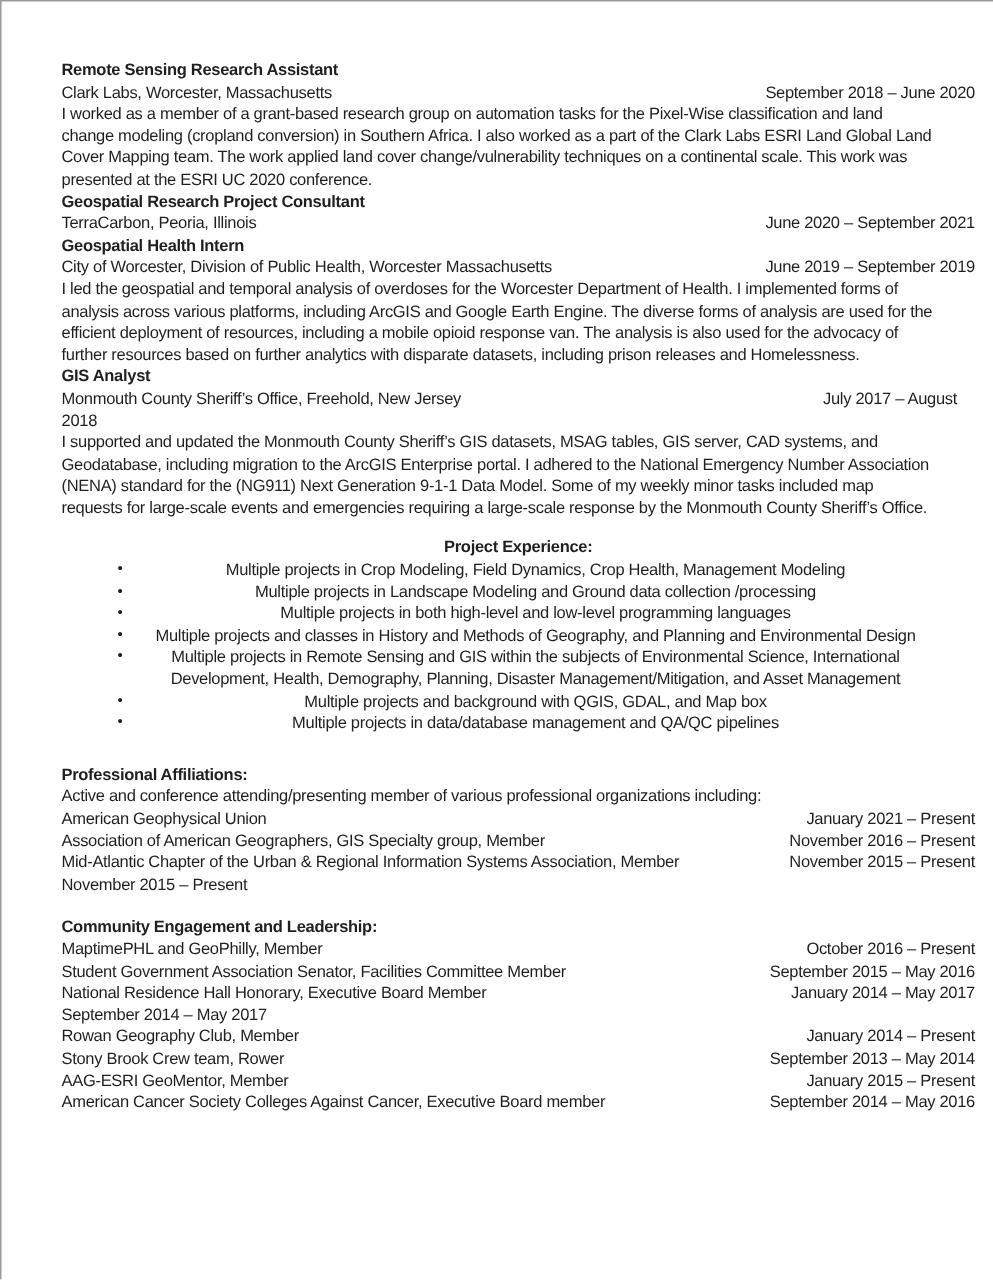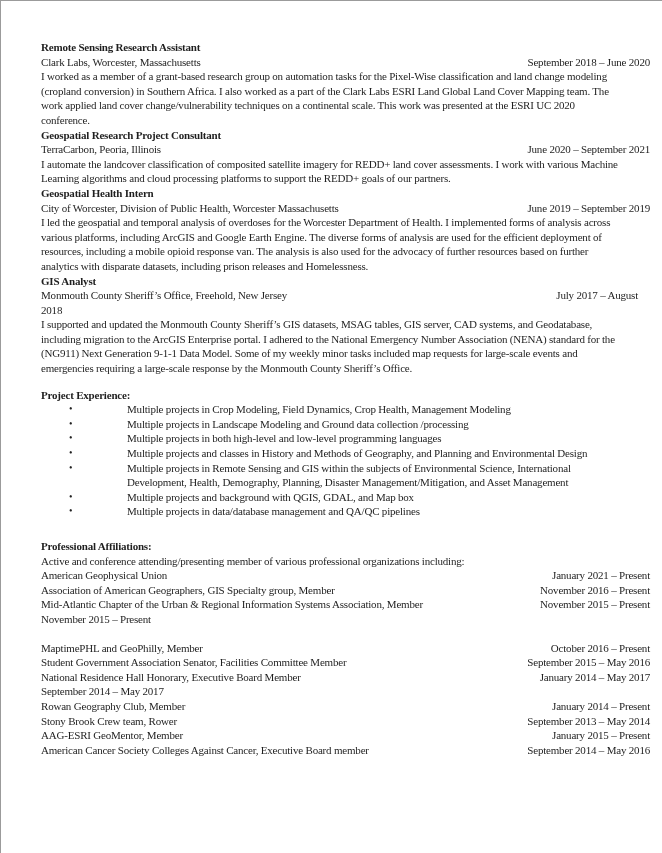--- a/index.html
+++ b/index.html
@@ -5,21 +5,21 @@
   html, body { margin: 0; padding: 0; background: #ffffff; }
   .page {
     position: relative;
     width: 662px;
     height: 853px;
     box-sizing: border-box;
     background: #ffffff;
     border-top: 1px solid #9b9b9b;
     border-left: 1px solid #9b9b9b;
     overflow: hidden;
-    font-family: Liberation Serif, serif;
+    font-family: Liberation Sans, sans-serif;
     font-size: 11px;
     line-height: 14.6px;
     letter-spacing: -0.2px;
     color: #1f1f1f;
   }
   .content {
     padding: 39px 12px 0 40px; 
   }
   .bold { font-weight: bold; }
   .para { padding-right: 27px; } 
@@ -31,22 +31,22 @@
   .row .name { padding-right: 8px; }
   .row .dates { white-space: nowrap; text-align: right; }
   .dates-wrapped { padding-right: 12px; }
   .bullets { padding-right: 27px; }
   .bullet { display: flex; }
   .bullet .dot {
     flex: 0 0 22px;
     margin-left: 28px;
     font-size: 10px;
   }
-  .bullet .btext { flex: 1; margin-left: 36px; }
-  .sec-projects { margin-top: 12px; }
+  .bullet .btext { flex: 1; }
+  .sec-projects { margin-top: 12px; text-align: center; }
   .sec-affiliations { margin-top: 20px; }
   .sec-community { margin-top: 14px; }
 </style>
 </head>
 <body>
 
 <div class="page">
   <div class="content">
 
     <div>
@@ -59,21 +59,20 @@
         </div>
         <div class="para">I worked as a member of a grant-based research group on automation tasks for the Pixel-Wise classification and land change modeling (cropland conversion) in Southern Africa. I also worked as a part of the Clark Labs ESRI Land Global Land Cover Mapping team. The work applied land cover change/vulnerability techniques on a continental scale. This work was presented at the ESRI UC 2020 conference.</div>
       </div>
 
       <div>
         <div class="bold">Geospatial Research Project Consultant</div>
         <div class="row">
           <span class="name">TerraCarbon, Peoria, Illinois</span>
           <span class="dates">June 2020 – September 2021</span>
         </div>
-        <div class="para">I automate the landcover classification of composited satellite imagery for REDD+ land cover assessments. I work with various Machine Learning algorithms and cloud processing platforms to support the REDD+ goals of our partners.</div>
       </div>
 
       <div>
         <div class="bold">Geospatial Health Intern</div>
         <div class="row">
           <span class="name">City of Worcester, Division of Public Health, Worcester Massachusetts</span>
           <span class="dates">June 2019 – September 2019</span>
         </div>
         <div class="para">I led the geospatial and temporal analysis of overdoses for the Worcester Department of Health. I implemented forms of analysis across various platforms, including ArcGIS and Google Earth Engine. The diverse forms of analysis are used for the efficient deployment of resources, including a mobile opioid response van. The analysis is also used for the advocacy of further resources based on further analytics with disparate datasets, including prison releases and Homelessness.</div>
       </div>
@@ -138,20 +137,21 @@
       <div class="row">
         <span class="name">Mid-Atlantic Chapter of the Urban &amp; Regional Information Systems Association, Member</span>
         <span class="dates">November 2015 – Present</span>
       </div>
       <div class="row">
         <span class="dates">November 2015 – Present</span>
       </div>
     </div>
 
     <div class="sec-community">
+      <div class="bold">Community Engagement and Leadership:</div>
       <div class="row">
         <span class="name">MaptimePHL and GeoPhilly, Member</span>
         <span class="dates">October 2016 – Present</span>
       </div>
       <div class="row">
         <span class="name">Student Government Association Senator, Facilities Committee Member</span>
         <span class="dates">September 2015 – May 2016</span>
       </div>
       <div class="row">
         <span class="name">National Residence Hall Honorary, Executive Board Member</span>

